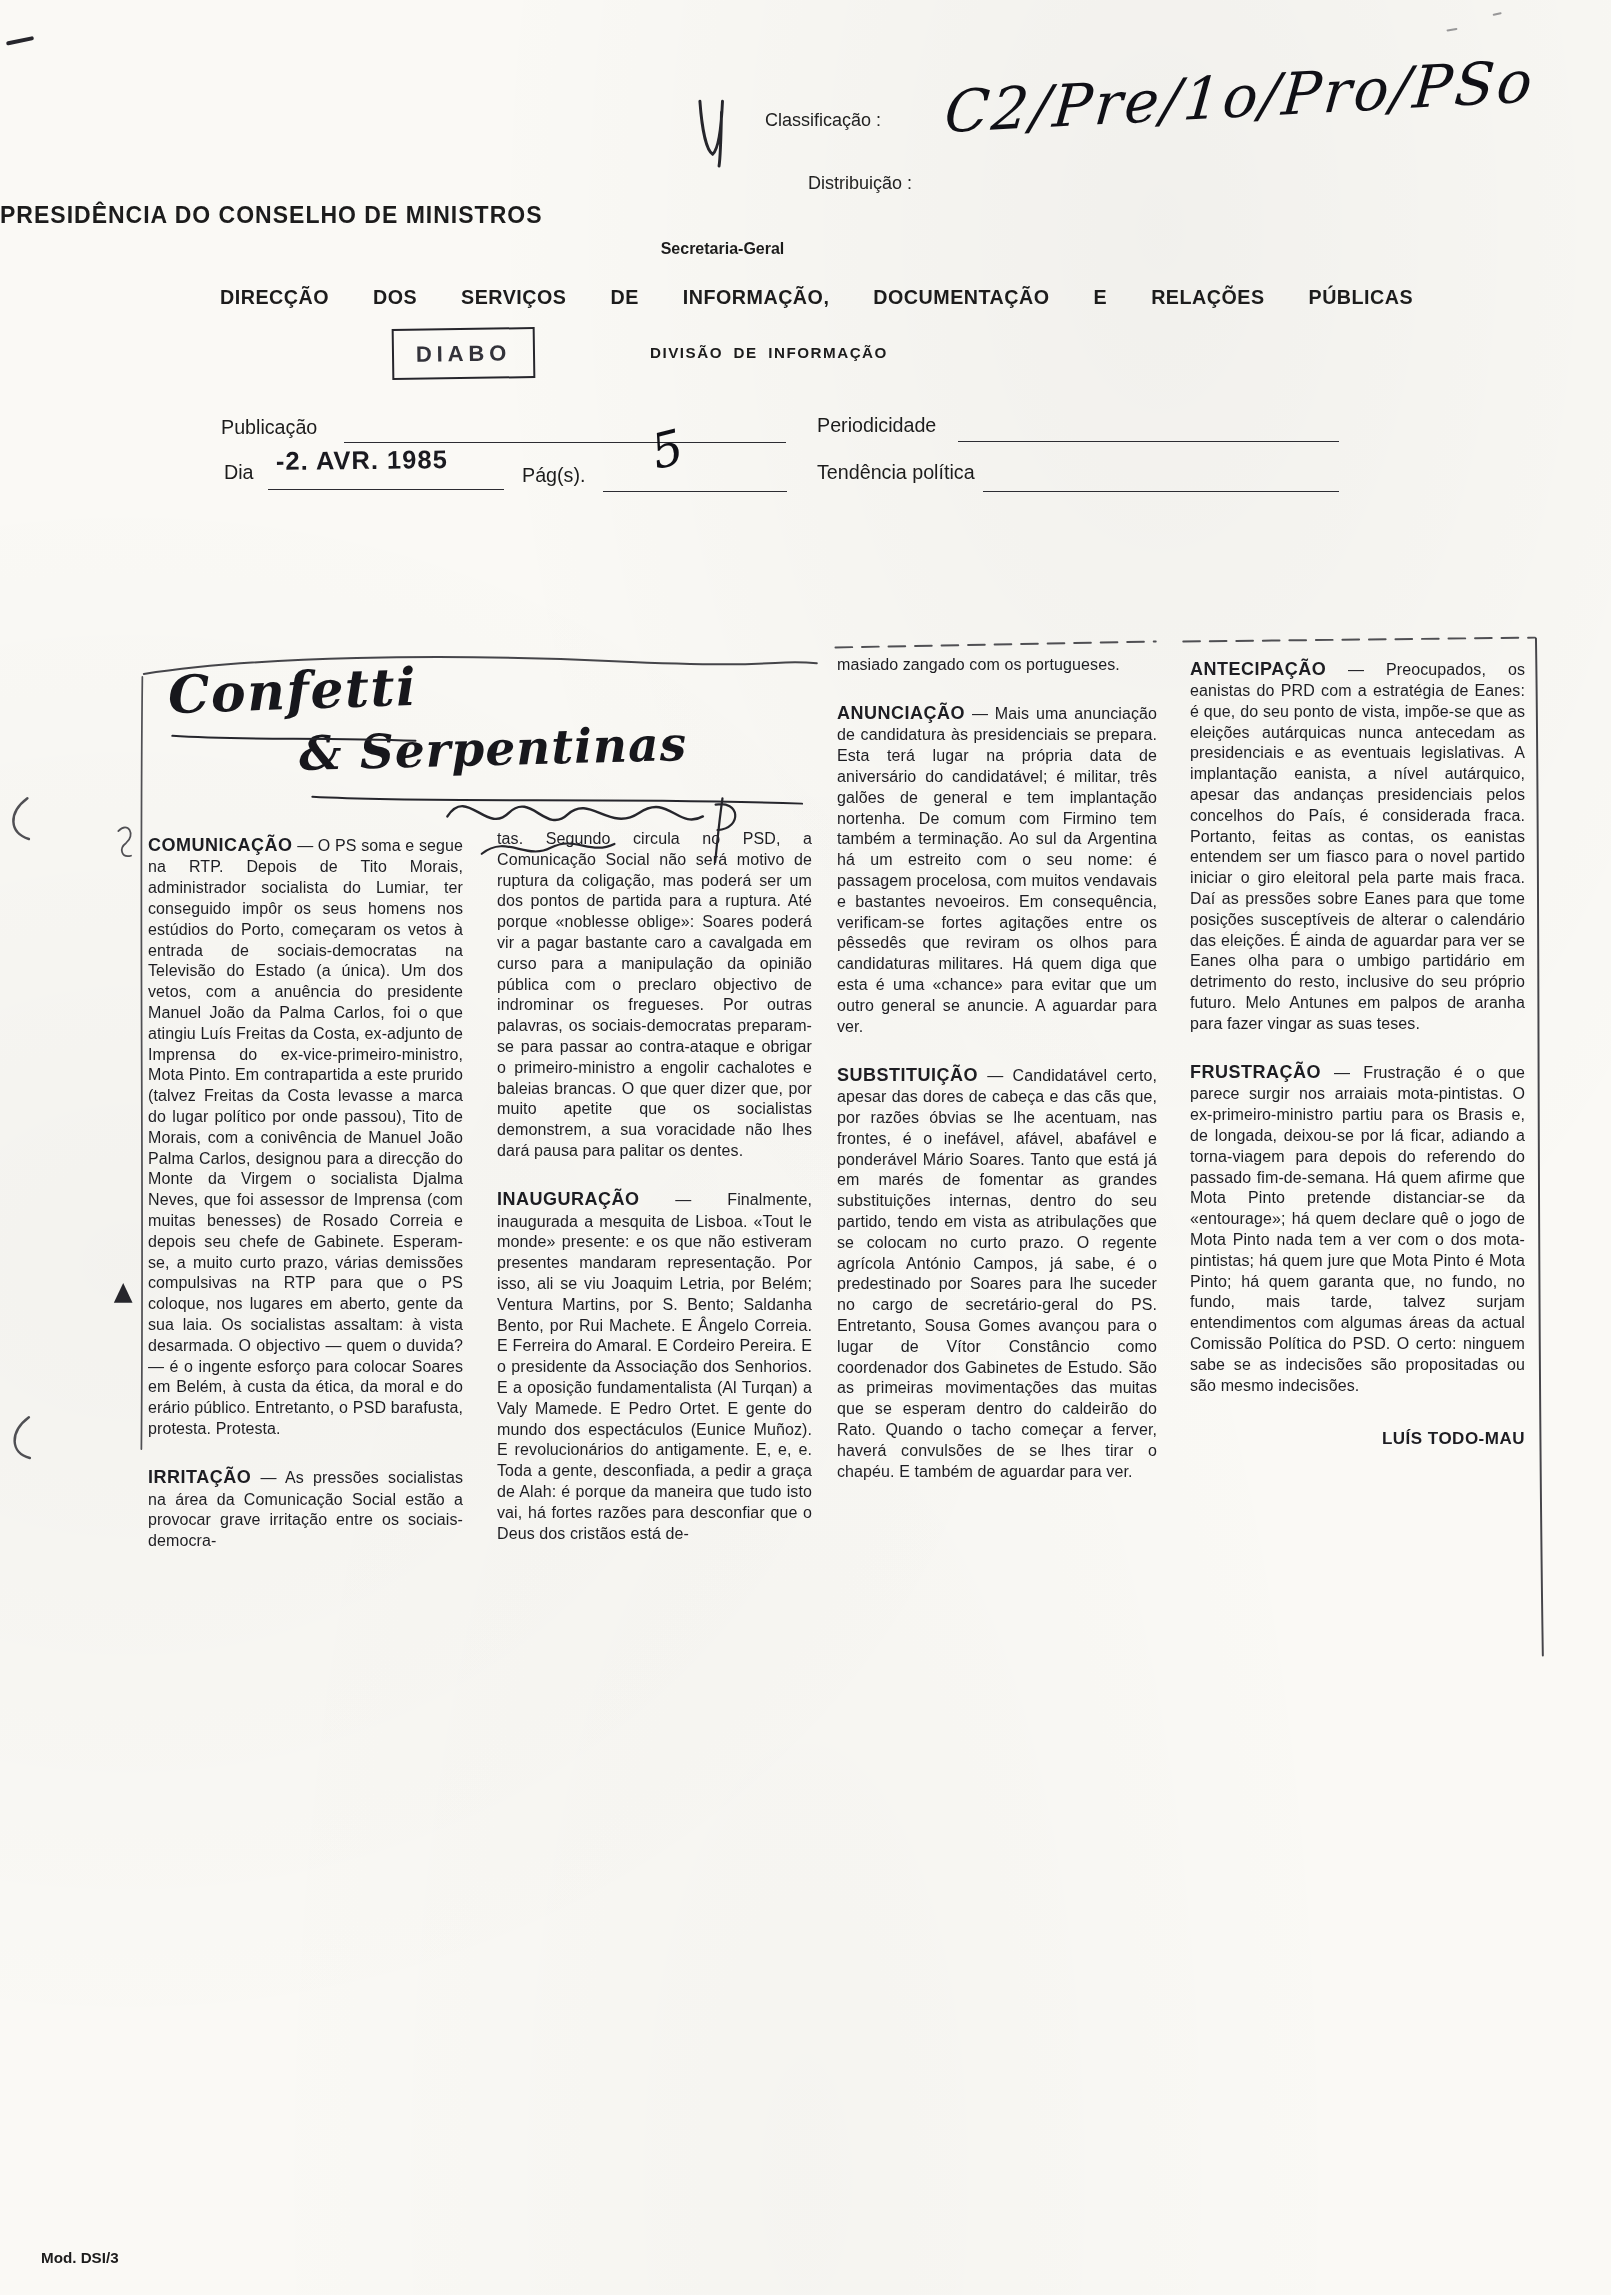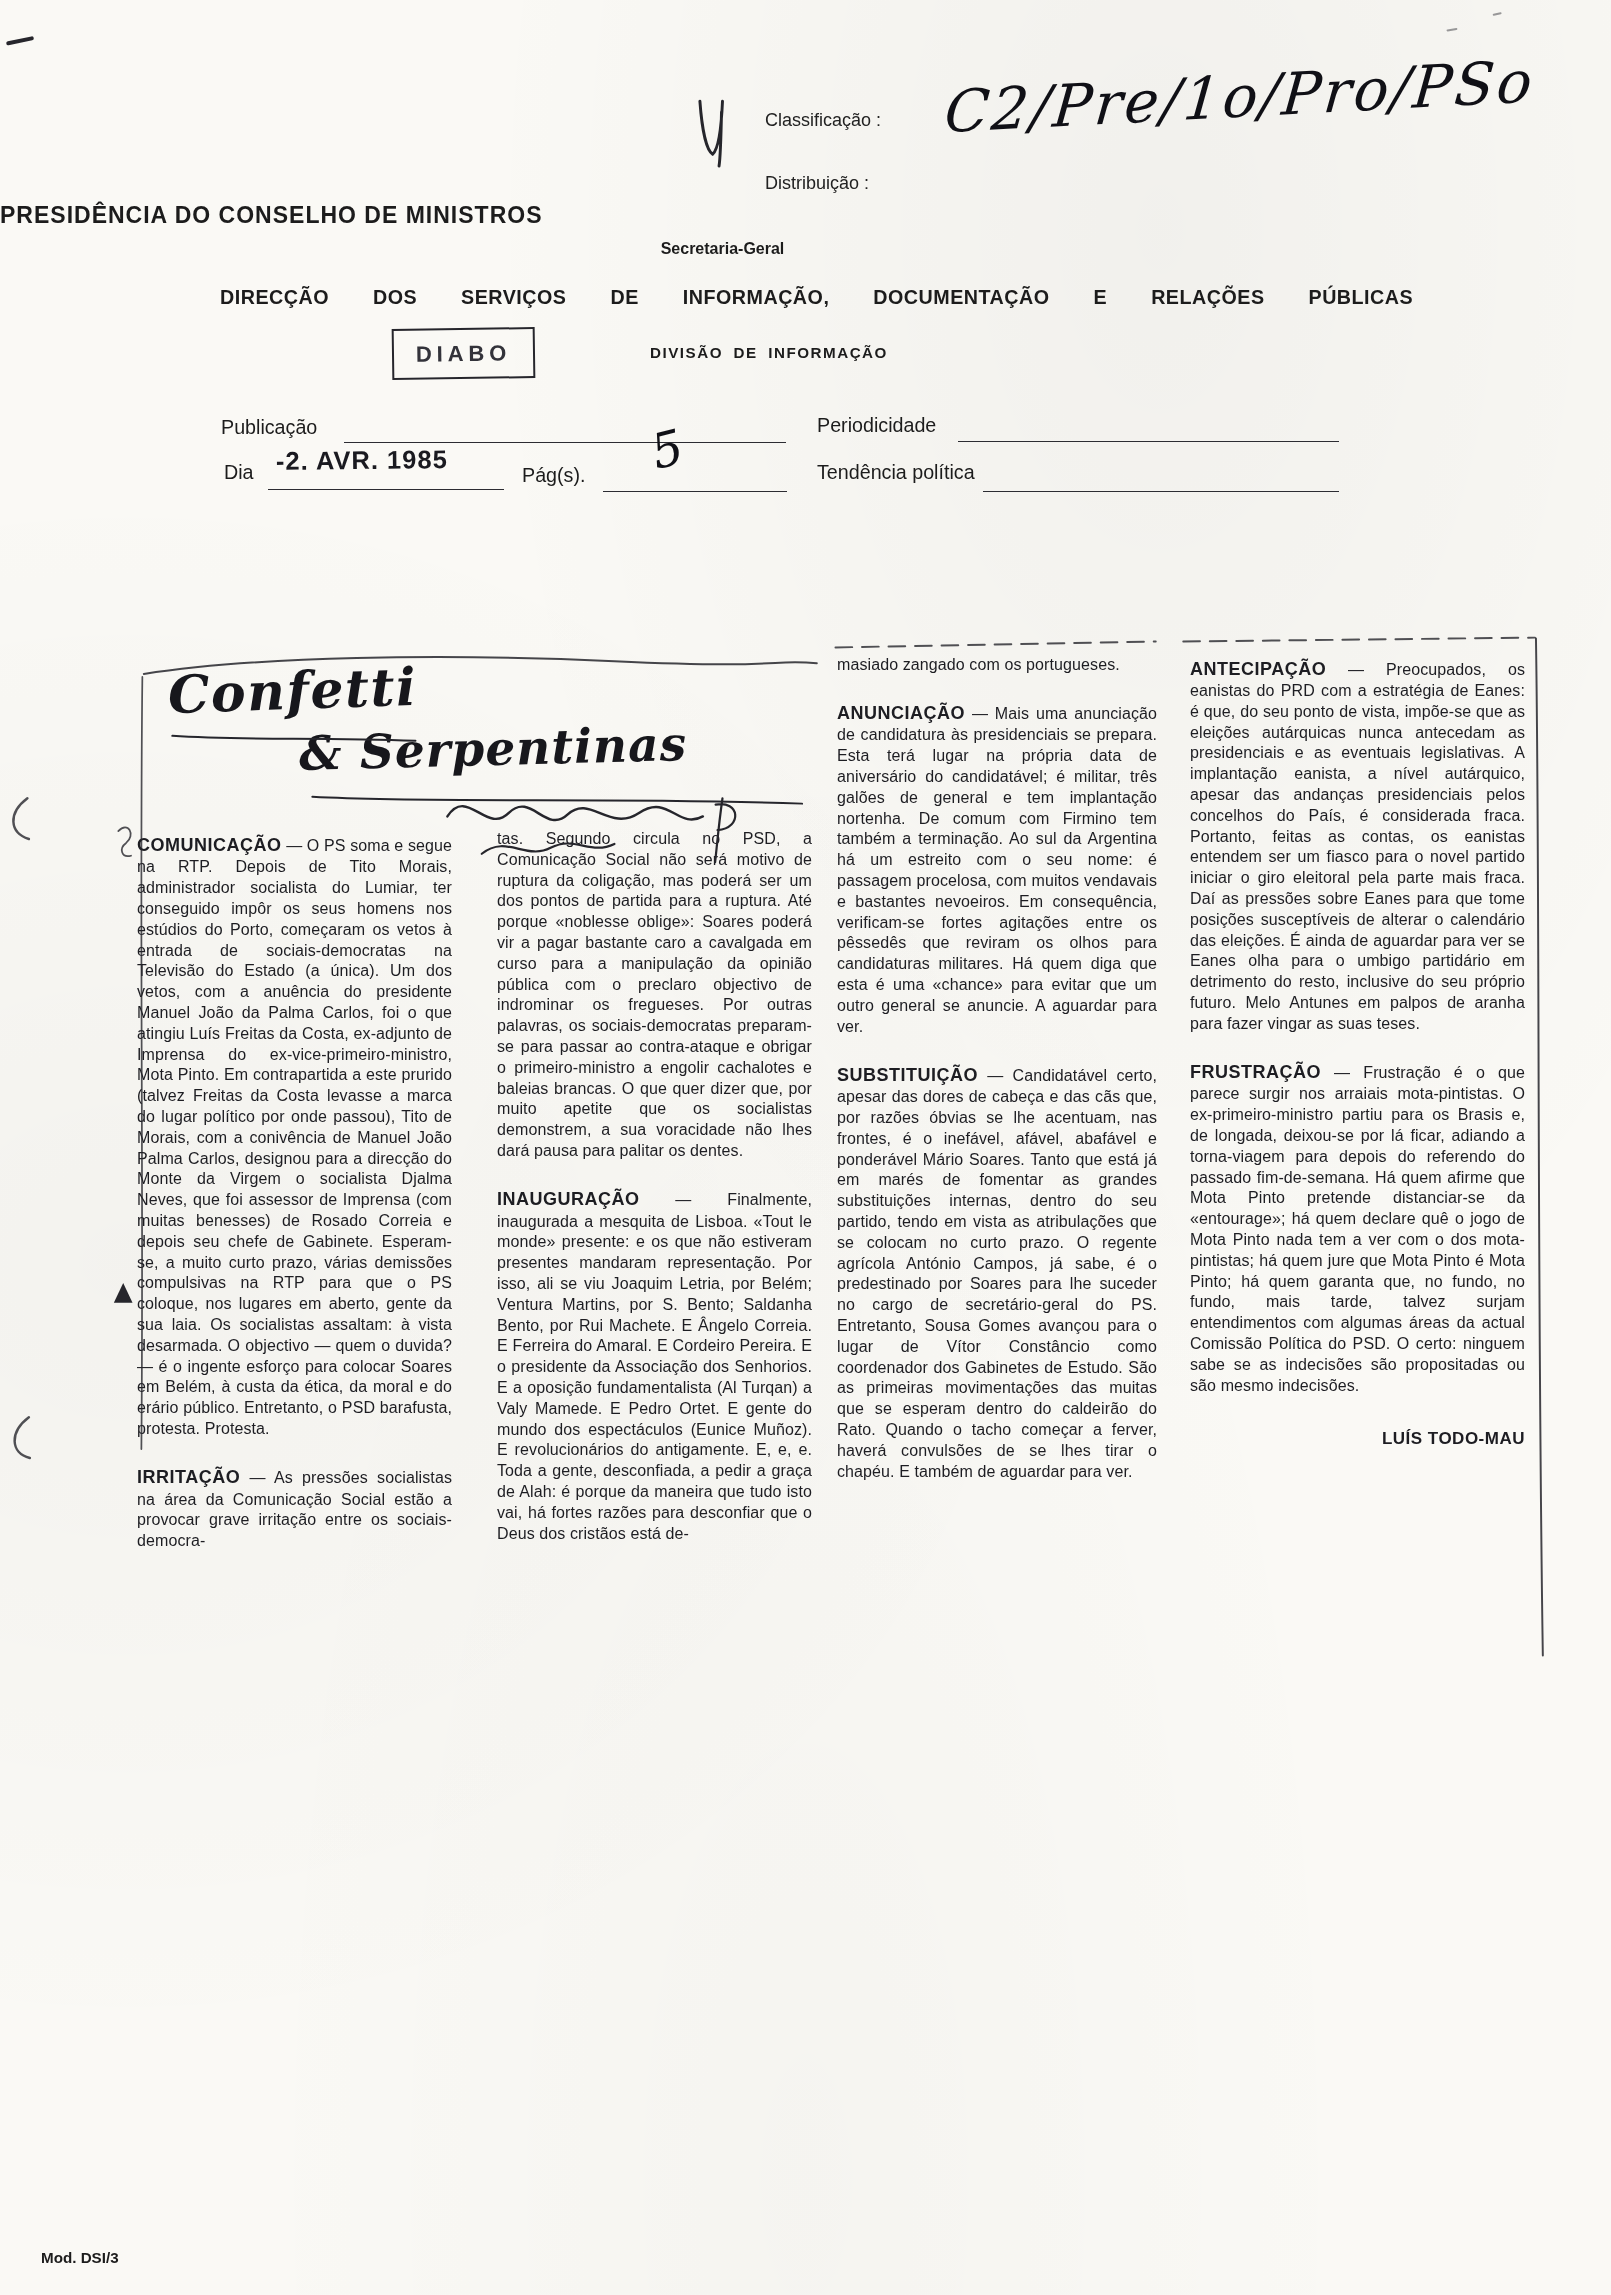--- a/index.html
+++ b/index.html
@@ -16,21 +16,21 @@
       radial-gradient(ellipse at 8% 55%, rgba(0,0,0,0.028), transparent 45%),
       radial-gradient(ellipse at 50% 95%, rgba(0,0,0,0.02), transparent 50%),
       #faf9f5;
   }
   .abs{position:absolute;}
   
   .restricted{left:221px;top:122px;font-size:18.7px;font-weight:bold;font-style:italic;line-height:1.0;}
   .restricted .rline{display:inline-block;border-bottom:2px solid #22222a;padding-bottom:2.9px;margin-bottom:6.9px;}
   .lbl{font-size:18px;color:#222;}
   .classif-lbl{left:765px;top:110px;}
-  .distrib-lbl{left:765px;top:173px;}
+  .distrib-lbl{left:808px;top:173px;}
   .handwriting{
     font-family:"DejaVu Serif",serif;font-style:italic;color:#101016;
   }
   .classif-value{
     left:948px;top:78px;font-size:58px;letter-spacing:2.5px;
     transform:rotate(-3deg) skewX(-8deg);transform-origin:left top;white-space:nowrap;
   }
   .org-title{left:0;right:59px;top:202px;text-align:left;font-size:23px;font-weight:bold;letter-spacing:1px;}
   .org-subtitle{left:0;right:167px;top:240px;text-align:center;font-size:16px;font-weight:bold;}
   .direction-line{left:220px;top:286px;font-size:19.7px;font-weight:bold;word-spacing:38px;letter-spacing:0.5px;white-space:nowrap;}
@@ -53,21 +53,21 @@
   .clipping{left:133px;top:636px;width:1405px;height:1277px;}
   .clip-title-1{
     left:35px;top:23.6px;font-family:"DejaVu Serif",serif;font-style:italic;font-weight:bold;
     font-size:52px;letter-spacing:1.5px;transform:rotate(-2deg);color:#17171c;
   }
   .clip-title-2{
     left:166px;top:85px;font-family:"DejaVu Serif",serif;font-style:italic;font-weight:bold;
     font-size:47px;letter-spacing:1px;transform:rotate(-1.5deg);color:#17171c;
   }
   .col{position:absolute;font-size:16px;line-height:1.3;text-align:justify;color:#1d1d22;letter-spacing:0.1px;}
-  .col-1{left:4px;top:198px;width:315px;}
+  .col-1{left:15px;top:198px;width:315px;}
   .col-2{left:364px;top:193px;width:315px;}
   .col-3{left:704px;top:18.7px;width:320px;}
   .col-4{left:1057px;top:21.6px;width:335px;}
   .block{margin:0 0 26.5px 0;}
   .block:last-child{margin-bottom:0;}
   .sec-head{font-weight:bold;font-size:18px;letter-spacing:0.5px;}
   .byline{margin-top:32px;text-align:right;font-weight:bold;font-size:17px;letter-spacing:0.5px;}
   
   .model-no{left:41px;top:2249px;font-size:15.2px;font-weight:bold;}
   svg.overlay{position:absolute;left:0;top:0;pointer-events:none;z-index:6;}

